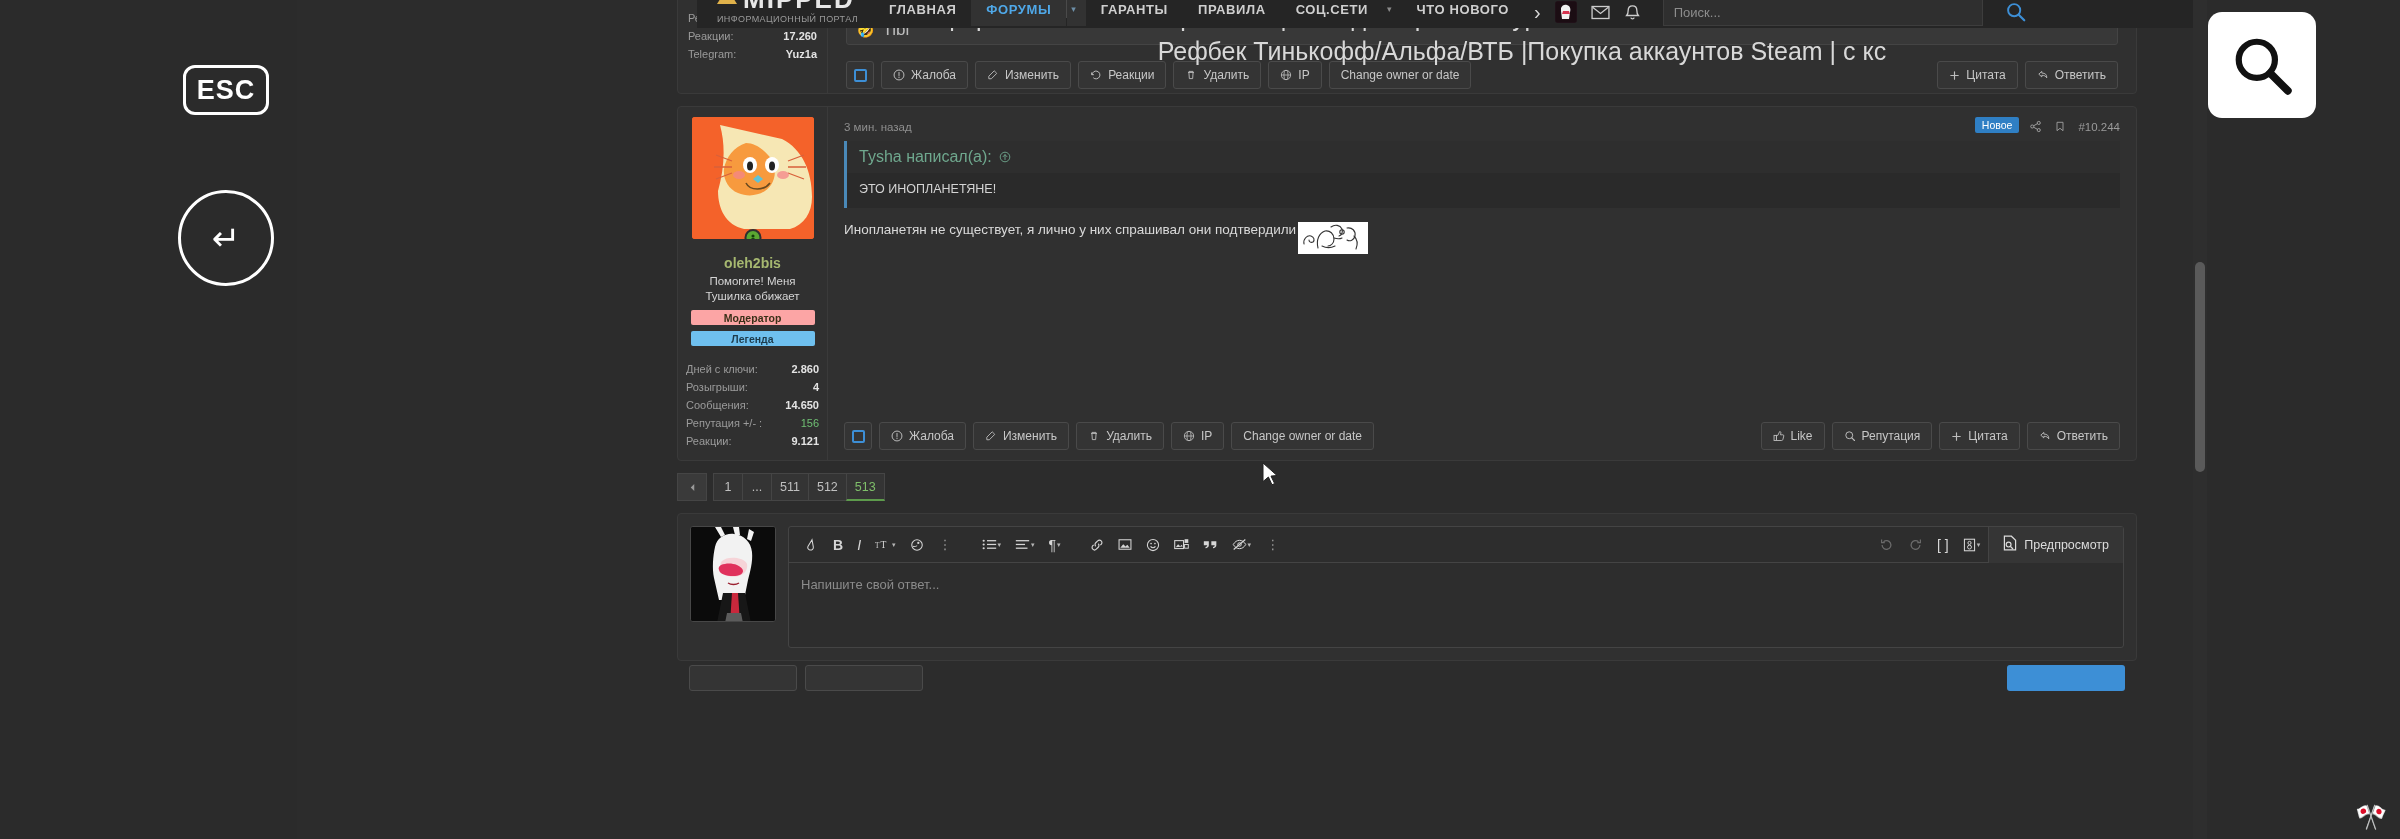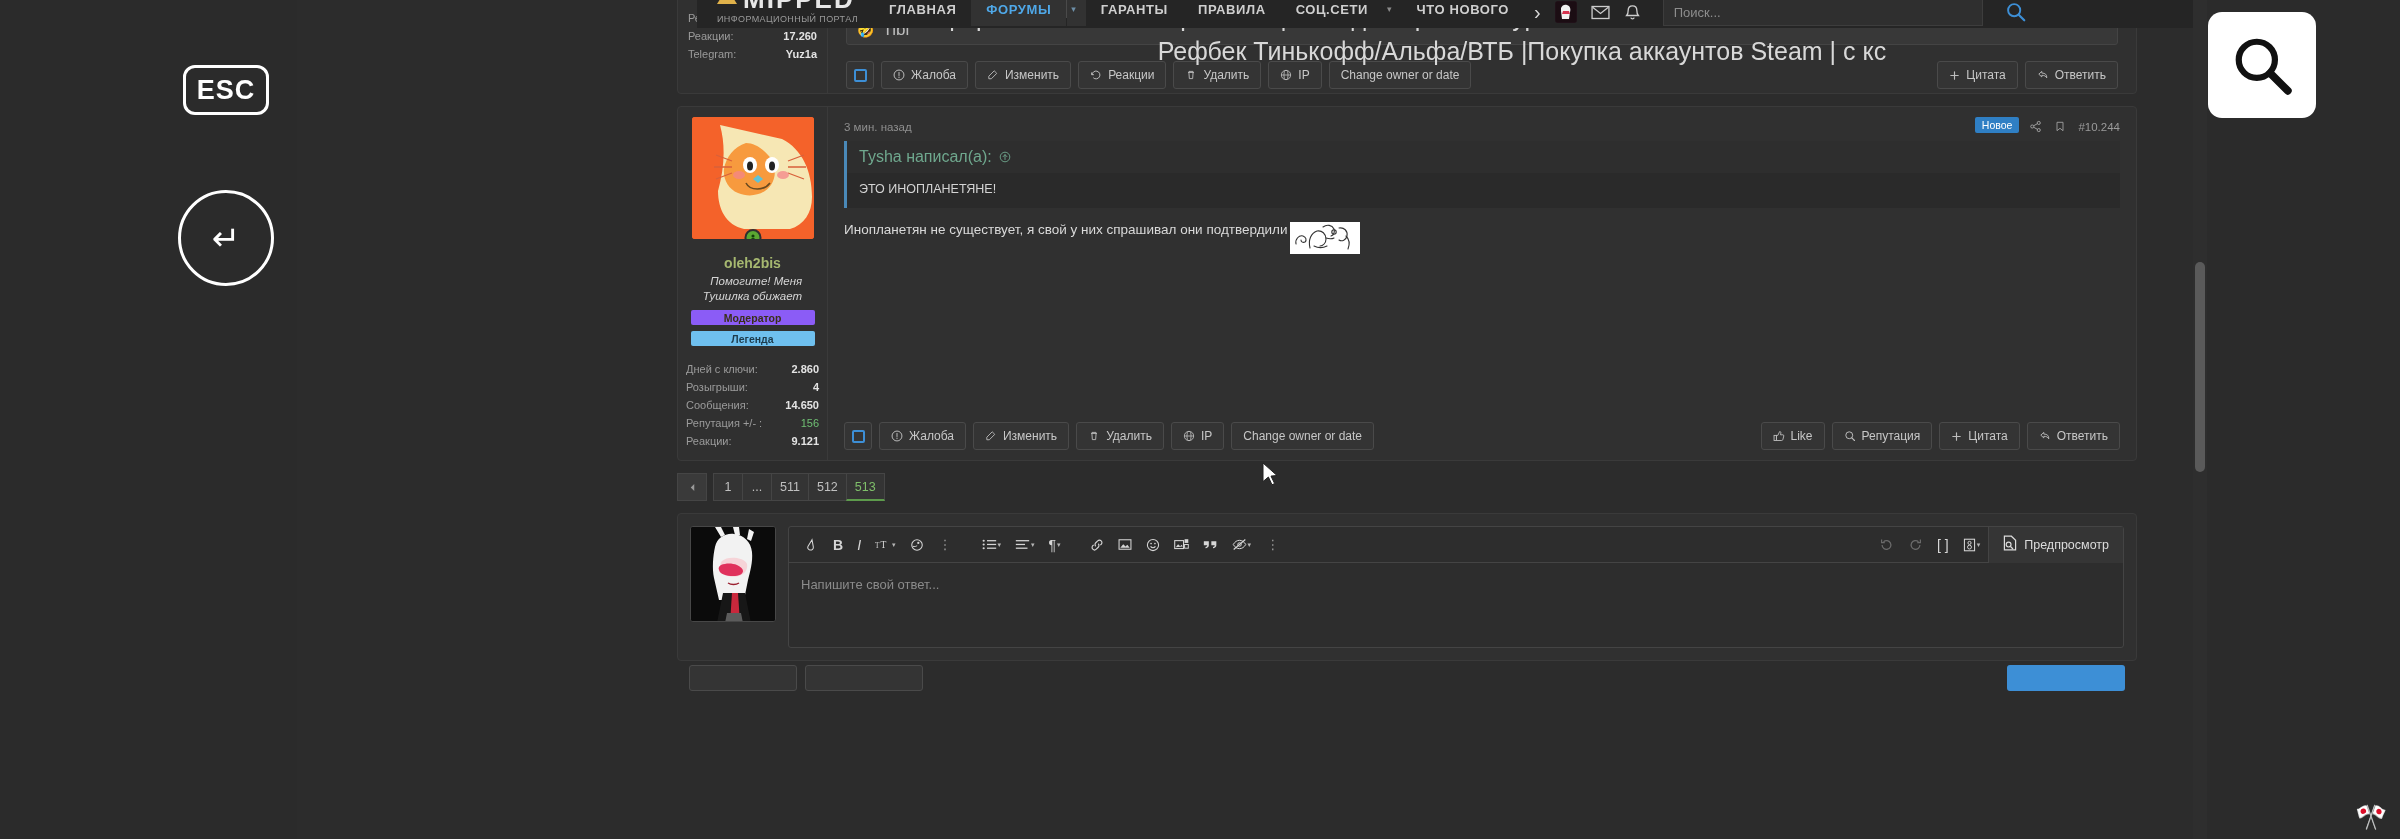--- a/index.html
+++ b/index.html
@@ -179,29 +179,29 @@
   .online-dot {
     position: absolute; left: 50%; bottom: -7px; transform: translateX(-50%);
     width: 17px; height: 17px; border-radius: 50%; background: #5aa832;
     border: 2px solid #303030; display: flex; align-items: center; justify-content: center;
   }
   .online-dot svg { width: 9px; height: 9px; }
   .uname-big {
     color: #a6b870; font-size: 14px; font-weight: bold; margin-top: 16px;
   }
   .utagline {
-    color: #d5d5d5; font-size: 11.5px; text-align: right; line-height: 15px;
-    margin-top: 3px; padding: 0 6px; font-style: italic;
+    color: #d5d5d5; font-size: 11.5px; text-align: center; line-height: 15px;
+    margin-top: 3px; padding: 0 6px;
   }
   .badge {
     width: 124px; height: 15px; border-radius: 2px; margin-top: 6px;
     font-size: 10.5px; font-weight: bold; display: flex;
     align-items: center; justify-content: center;
   }
-  .badge.mod { background: #8b5cf6; color: #3a3018; }
+  .badge.mod { background: #fca5a5; color: #3a3018; }
   .badge.legend { background: #6fc0ef; color: #1d3b4c; }
   .user-stats { width: 100%; margin-top: 14px; padding: 0 8px 10px 8px; }
 
   .post-2 .body { flex: 1; padding: 10px 16px 10px 16px; display: flex; flex-direction: column; }
   .post-head { display: flex; align-items: flex-end; }
   .post-time { color: #8f8f8f; font-size: 11.5px; }
   .post-head .grow { flex: 1; }
   .new-badge {
     background: #2f7fc4; color: #fff; font-size: 10.5px; border-radius: 2px;
     padding: 2px 7px; margin-right: 10px;
@@ -505,21 +505,21 @@
               <svg width="12" height="12" viewBox="0 0 16 16">
                   <circle cx="8" cy="8" r="6.4" fill="none" stroke="#6fa88e" stroke-width="1.2"></circle>
                   <path d="M8 11.4V5M5.4 7.6 8 4.9l2.6 2.7" fill="none" stroke="#6fa88e" stroke-width="1.2" stroke-linecap="round" stroke-linejoin="round"></path>
                 </svg>
             </span>
           </div>
           <div class="bq-body">ЭТО ИНОПЛАНЕТЯНЕ!</div>
         </div>
 
         <div class="post-text">
-          <span>Инопланетян не существует, я свой у них спрашивал они подтвердили</span>
+          <span>Инопланетян не существует, я лично у них спрашивал они подтвердили</span>
           <span class="inline-img">
             <svg viewBox="0 0 70 32">
               <rect width="70" height="32" fill="#fff"></rect>
               <g fill="none" stroke="#333" stroke-width="1.1" stroke-linecap="round">
                 <path d="M6 22c-1-5 3-9 7-8 3 1 4 4 2 6-2 1-4 0-4-2"></path>
                 <path d="M20 26c-2-8 1-15 7-17 5-1 9 3 9 8 0 4-3 7-6 7"></path>
                 <path d="M33 5c4-3 9-2 11 2 1 3 0 6-3 7"></path>
                 <circle cx="44" cy="10" r="2.2"></circle>
                 <path d="M49 6c5-1 9 3 8 8-1 4-5 6-8 4"></path>
                 <path d="M36 16c3 1 6 1 8 0"></path>

